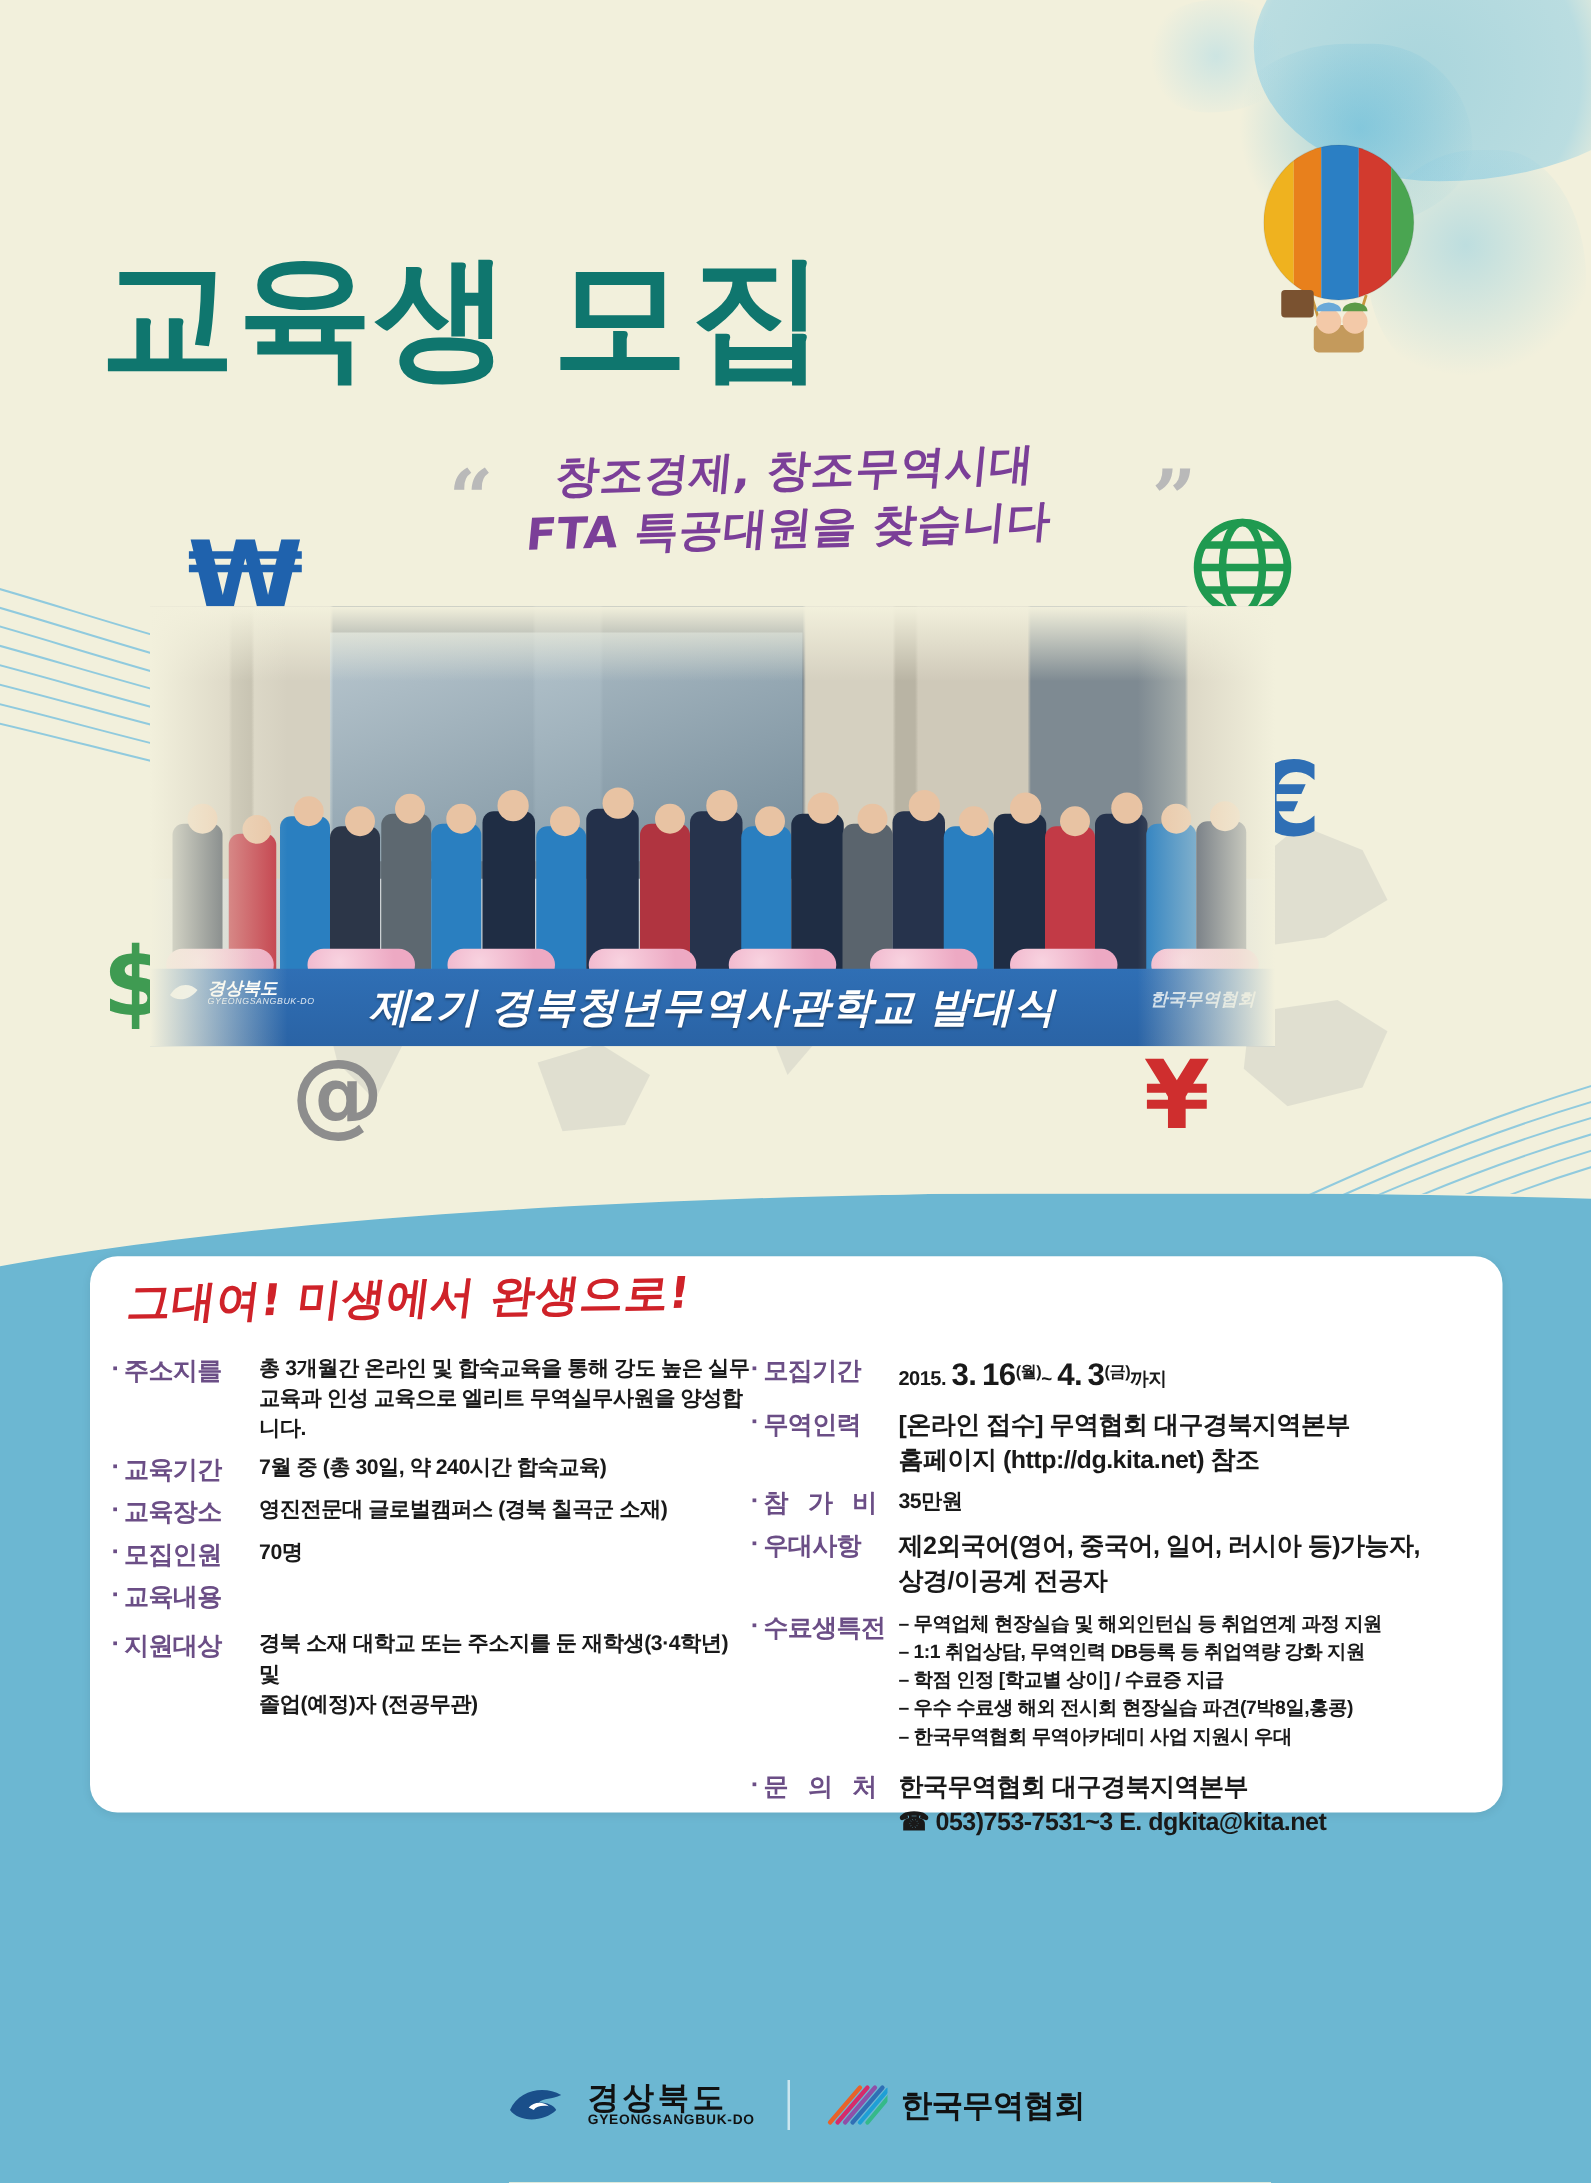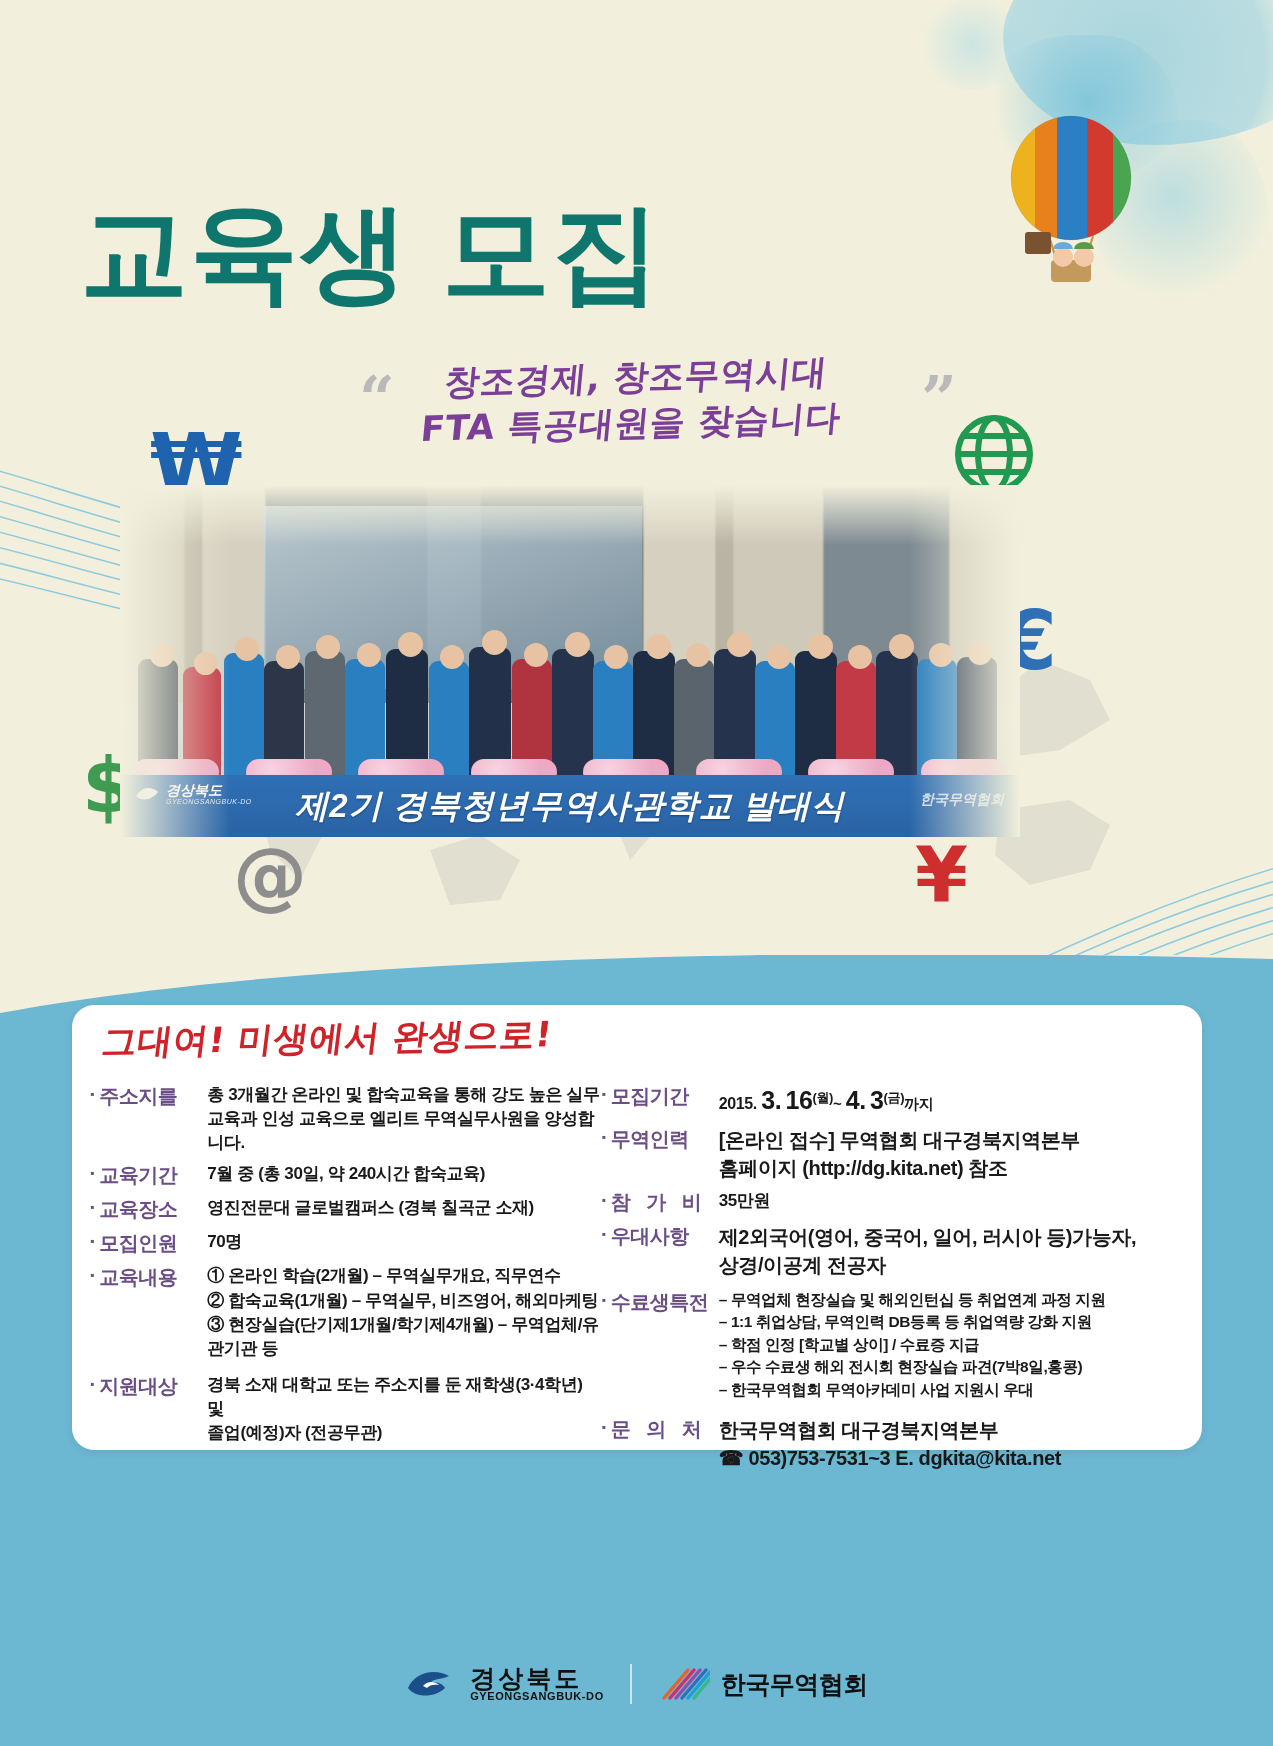--- a/index.html
+++ b/index.html
@@ -438,25 +438,20 @@
 
         <div class="row">
           <span class="bullet">▪</span>
           <span class="lbl">모집인원</span>
           <span class="val">70명</span>
         </div>
 
         <div class="row tight">
           <span class="bullet">▪</span>
           <span class="lbl">교육내용</span>
-          <span class="val">
-            <span>① 온라인 학습(2개월) – 무역실무개요, 직무연수</span>
-            <span class="sub">② 합숙교육(1개월) – 무역실무, 비즈영어, 해외마케팅</span>
-            <span class="sub">③ 현장실습(단기제1개월/학기제4개월) – 무역업체/유관기관 등</span>
-          </span>
         </div>
 
         <div class="row" style="margin-top:12px;">
           <span class="bullet">▪</span>
           <span class="lbl">지원대상</span>
           <span class="val">
             <span>경북 소재 대학교 또는 주소지를 둔 재학생(3·4학년) 및</span>
             <span class="sub">졸업(예정)자 (전공무관)</span>
           </span>
         </div>

